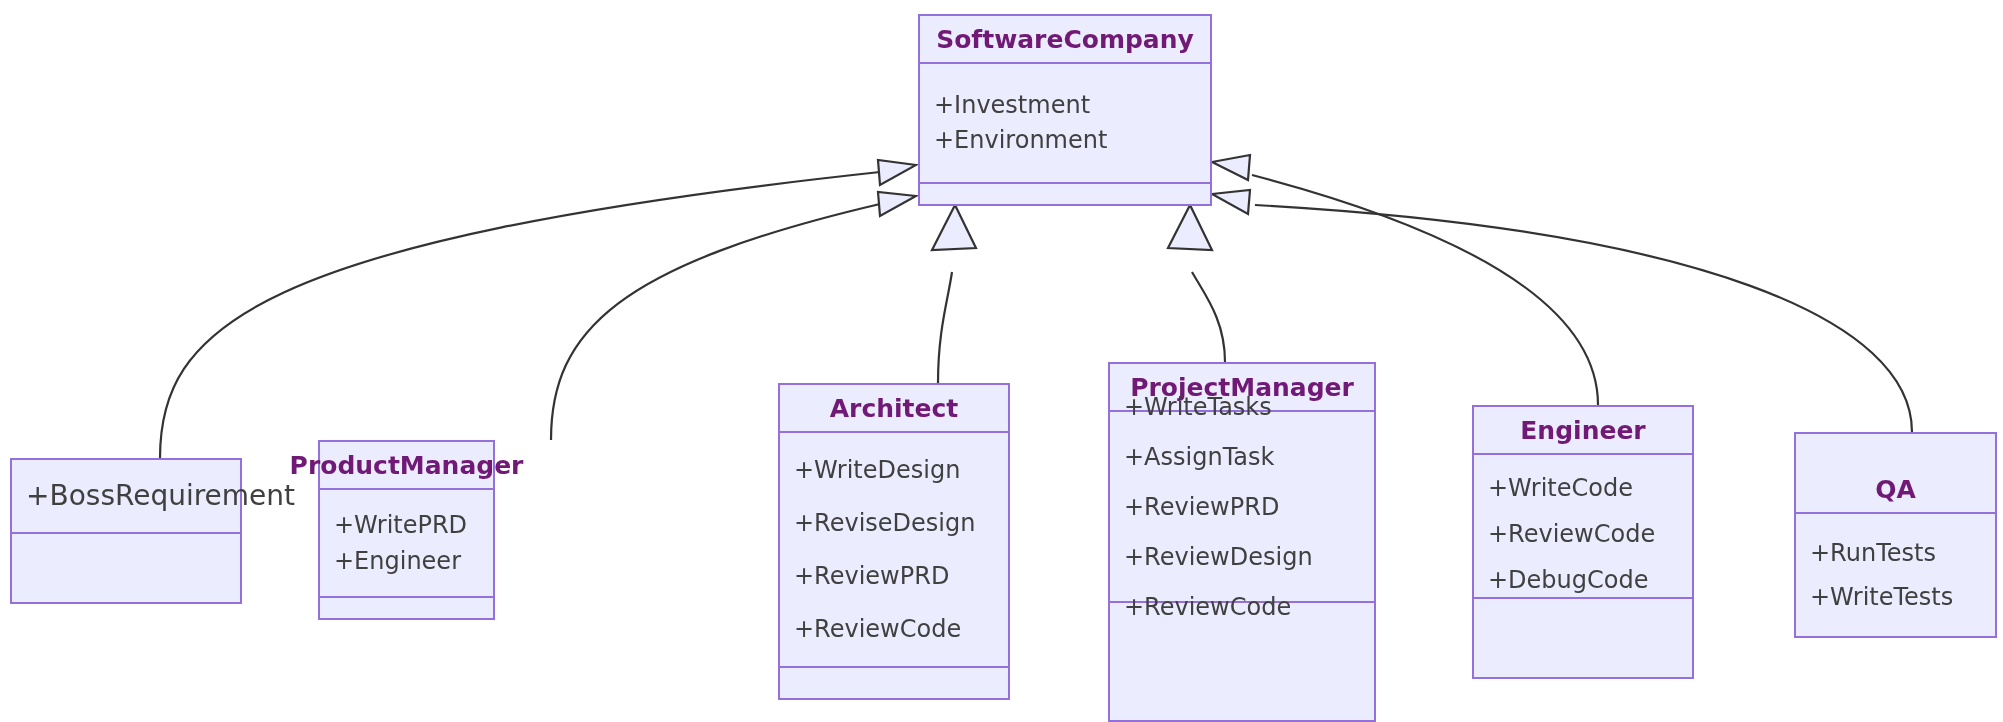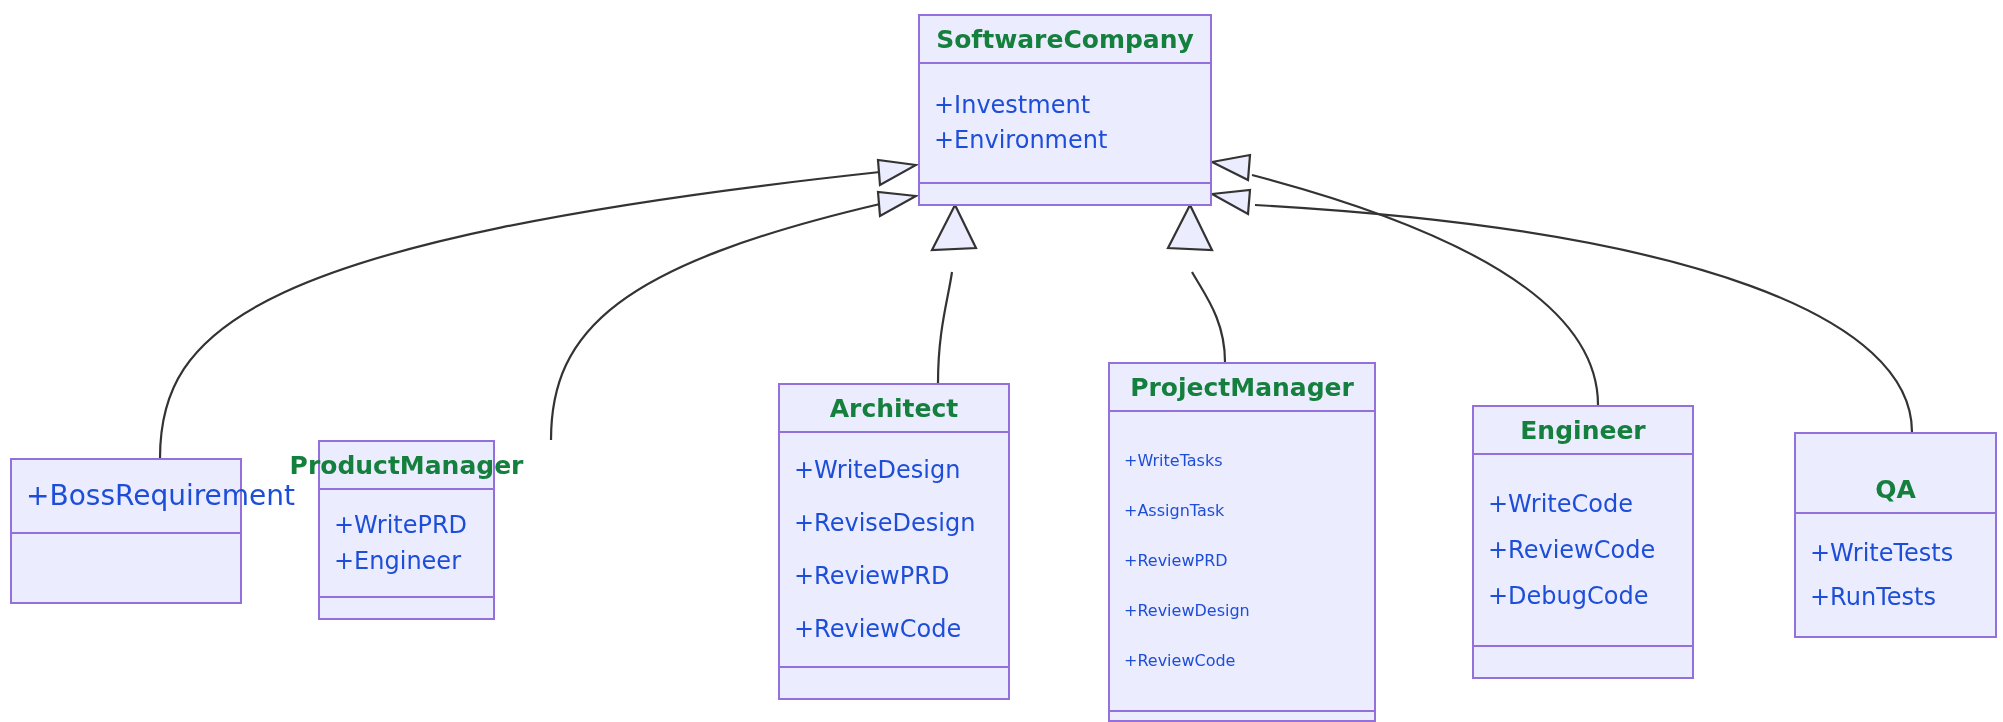--- a/index.html
+++ b/index.html
@@ -4,26 +4,26 @@
 <title>UML Class Diagram</title>
 <style>
   html,body{margin:0;padding:0;background:#ffffff;}
   body{width:2003px;height:722px;overflow:hidden;
        font-family:"DejaVu Sans","Liberation Sans",sans-serif;}
   #canvas{position:relative;width:2003px;height:722px;background:#ffffff;}
   #edges{position:absolute;left:0;top:0;width:2003px;height:722px;}
 
   .uml-class{position:absolute;box-sizing:border-box;
              background:#ECECFF;border:2px solid #9370DB;}
-  .uml-title{text-align:center;font-weight:bold;color:#15803d;
+  .uml-title{text-align:center;font-weight:bold;color:#701a75;
              border-bottom:2px solid #9370DB;box-sizing:border-box;
              display:flex;align-items:center;justify-content:center;}
   .uml-attrs{border-bottom:2px solid #9370DB;box-sizing:border-box;
              display:flex;flex-direction:column;justify-content:center;}
-  .uml-attrs .row{color:#1d4ed8;white-space:nowrap;}
+  .uml-attrs .row{color:#404040;white-space:nowrap;}
   .uml-methods{box-sizing:border-box;}
 </style>
 </head>
 <body>
 
 <div id="canvas">
 
   <svg id="edges" viewBox="0 0 2003 722" xmlns="http://www.w3.org/2000/svg">
     <g fill="none" stroke="#333333" stroke-width="2.2">
       <path d="M 160 458 C 160 330 250 240 880 172"></path>
@@ -74,42 +74,42 @@
       <div class="row">+WriteDesign</div>
       <div class="row">+ReviseDesign</div>
       <div class="row">+ReviewPRD</div>
       <div class="row">+ReviewCode</div>
     </div>
     <div class="uml-methods"></div>
   </div>
 
   <div class="uml-class" style="left:1108px; top:362px; width:268px; height:360px;">
     <div class="uml-title" style="height:48px; font-size:25px;">ProjectManager</div>
-    <div class="uml-attrs" style="height:300px; padding:10px 10px 10px 14px; font-size:16px; line-height:50px;">
+    <div class="uml-attrs" style="height:191px; padding:10px 10px 10px 14px; font-size:24px; line-height:50px;">
       <div class="row">+WriteTasks</div>
       <div class="row">+AssignTask</div>
       <div class="row">+ReviewPRD</div>
       <div class="row">+ReviewDesign</div>
       <div class="row">+ReviewCode</div>
     </div>
     <div class="uml-methods"></div>
   </div>
 
   <div class="uml-class" style="left:1472px; top:405px; width:222px; height:274px;">
     <div class="uml-title" style="height:48px; font-size:25px;">Engineer</div>
-    <div class="uml-attrs" style="height:192px; padding:10px 10px 10px 14px; font-size:24px; line-height:46px;">
+    <div class="uml-attrs" style="height:144px; padding:10px 10px 10px 14px; font-size:24px; line-height:46px;justify-content:space-between;">
       <div class="row">+WriteCode</div>
       <div class="row">+ReviewCode</div>
       <div class="row">+DebugCode</div>
     </div>
     <div class="uml-methods"></div>
   </div>
 
   <div class="uml-class" style="left:1794px; top:432px; width:203px; height:206px;">
     <div class="uml-title" style="height:48px; font-size:25px;margin-top:32px;">QA</div>
     <div class="uml-attrs" style="height:124px; padding:10px 10px 10px 14px; font-size:24px; line-height:44px;">
+      <div class="row">+RunTests</div>
       <div class="row">+WriteTests</div>
-      <div class="row">+RunTests</div>
     </div>
     <div class="uml-methods"></div>
   </div>
 
 </div>
 
 </body></html>

